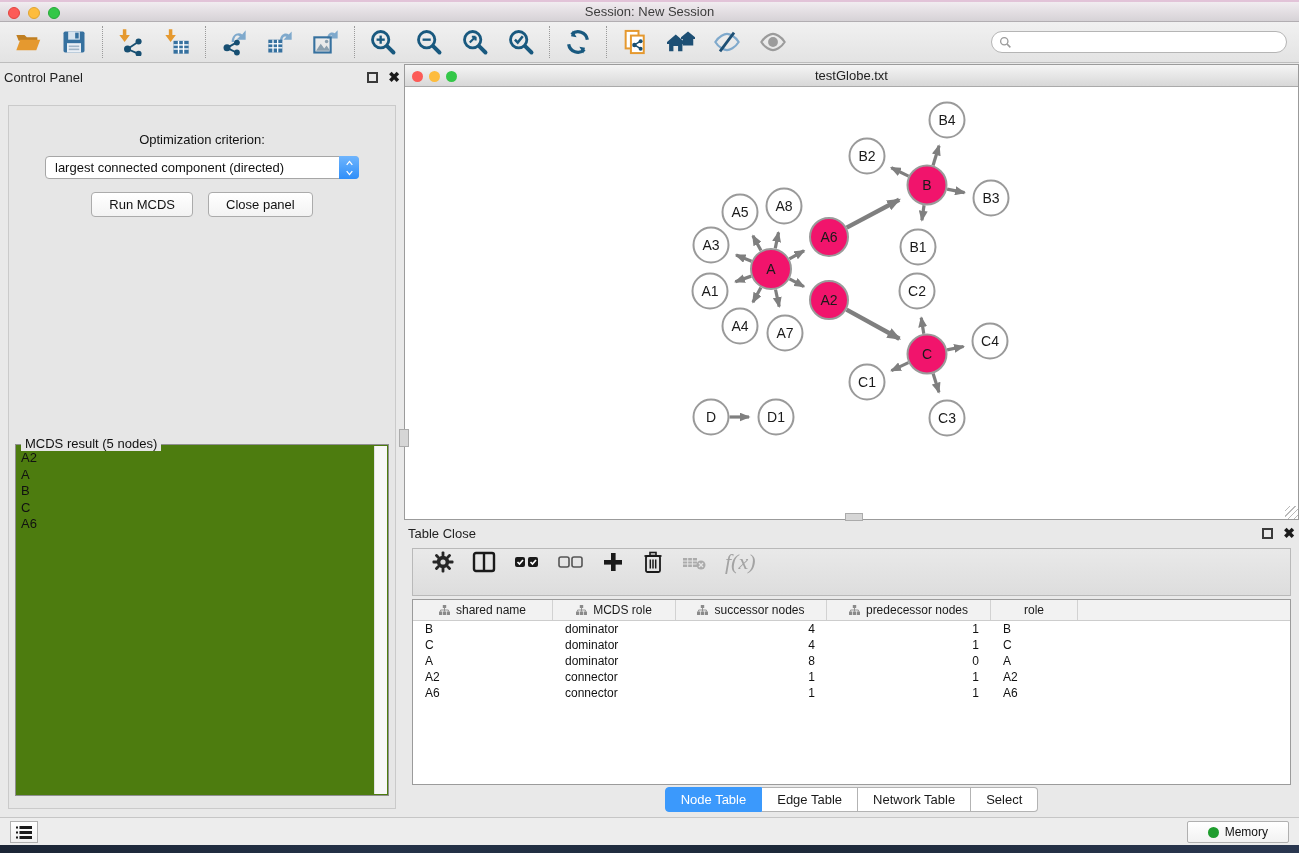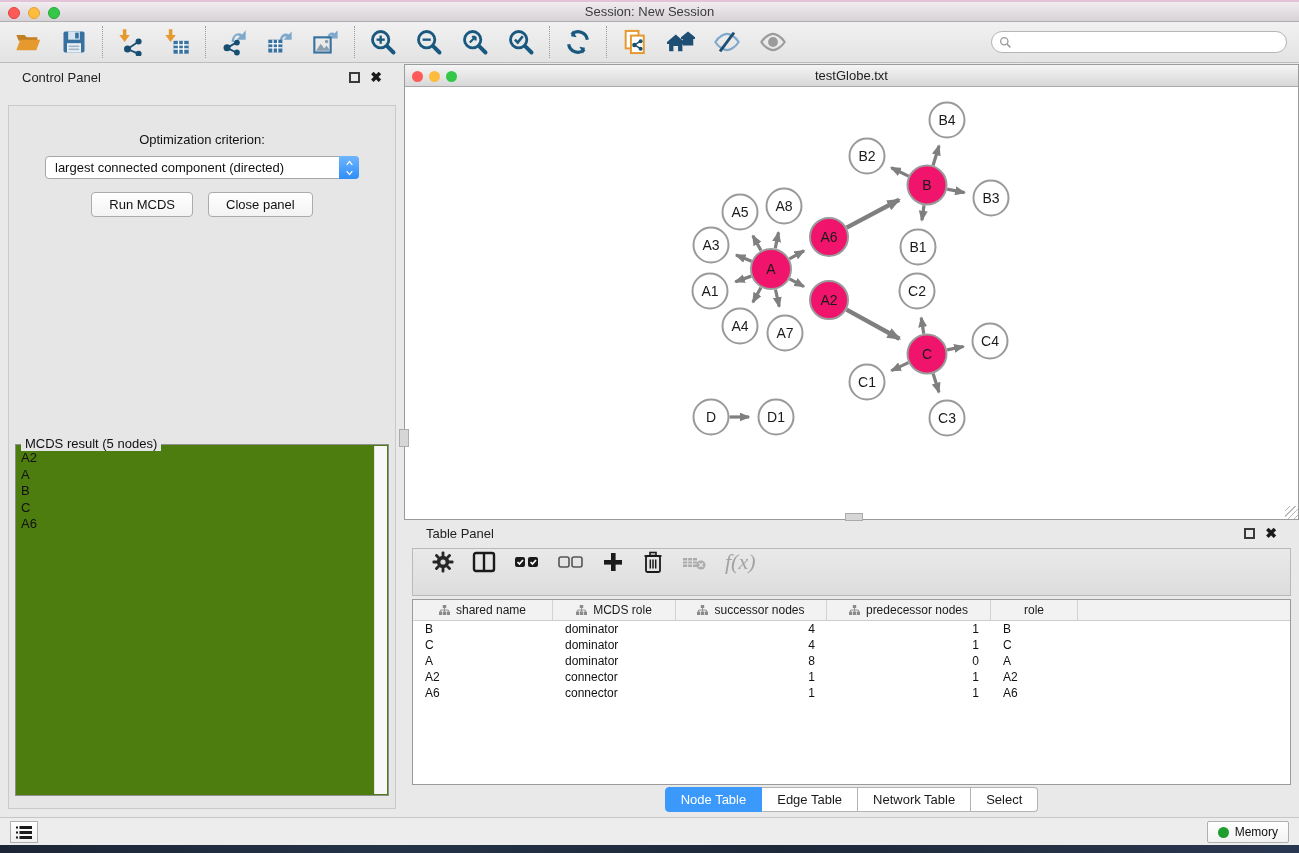--- a/index.html
+++ b/index.html
@@ -25,21 +25,21 @@
   .tgroup { display:flex; align-items:center; gap:18px; padding:0 14px; }
   .tgroup:first-child{ padding-left:2px; }
   .tsep { width:0; height:32px; border-left:1px dotted #9a9a9a; }
   .ticon { width:28px; height:28px; display:block; cursor:pointer; }
   .search-box { margin-left:auto; width:296px; height:22px; background:#fff; border:1px solid #b5b5b5;
     border-radius:12px; display:flex; align-items:center; padding:0 7px; gap:5px; }
   .search-box input { border:none; outline:none; flex:1; font-size:12px; font-family:"Liberation Sans",sans-serif; background:transparent; }
 
   
   .control-panel { position:absolute; left:0; top:64px; width:404px; height:753px; }
-  .panel-head { height:26px; display:flex; align-items:center; padding:0 22px; }
+  .panel-head { height:26px; display:flex; align-items:center; padding:0 4px; }
   .panel-title { font-size:13px; color:#222; }
   .panel-ctrls { margin-left:auto; display:flex; gap:10px; align-items:center; }
   .pc-float { width:11px; height:11px; border:2px solid #3a3a3a; background:transparent; cursor:pointer; }
   .pc-close { font-size:14px; font-weight:bold; color:#1a1a1a; line-height:11px; cursor:pointer; }
   .cp-tabs { display:flex; justify-content:center; margin-top:4px; position:relative; z-index:2; }
   .seg { font-size:13px; padding:4px 15px; background:#fff; border:1px solid #b3b3b3; border-left:none; color:#1a1a1a; cursor:pointer; }
   .seg:first-child { border-left:1px solid #b3b3b3; border-radius:4px 0 0 4px; }
   .seg:last-child { border-radius:0 4px 4px 0; }
   .seg.active { background:#3b99fc; border-color:#3b99fc; color:#fff; }
   .cp-content { position:absolute; left:8px; right:8px; top:41px; bottom:8px; border:1px solid #cacaca; background:#e6e6e6; }
@@ -85,21 +85,21 @@
   .tb-row { display:flex; height:16px; align-items:center; cursor:default; }
   .tb-cell { font-size:12px; color:#111; padding:0 12px; white-space:nowrap; overflow:hidden; }
   .tb-cell.num { text-align:right; }
   .tp-tabs { position:absolute; left:0; right:0; bottom:5px; display:flex; justify-content:center; }
 
   
   .statusbar { position:absolute; left:0; top:817px; width:1299px; height:28px; background:#ededed; border-top:1px solid #c6c6c6; }
   .list-btn { position:absolute; left:10px; top:3px; width:28px; height:22px; background:linear-gradient(#fff,#f0f0f0);
     border:1px solid #b0b0b0; display:flex; align-items:center; justify-content:center; cursor:pointer; }
   .mem-btn { position:absolute; right:10px; top:3px; height:22px; background:linear-gradient(#fff,#f2f2f2);
-    border:1px solid #b0b0b0; border-radius:2px; display:flex; align-items:center; gap:6px; padding:0 10px; cursor:pointer; }
+    border:1px solid #b0b0b0; border-radius:2px; display:flex; align-items:center; gap:6px; padding:0 20px; cursor:pointer; }
   .mem-dot { width:11px; height:11px; border-radius:50%; background:#1f9d2e; }
   .mem-text { font-size:12px; color:#111; }
 </style>
 </head>
 <body>
 
 <div class="app">
 
   <div class="titlebar">
     <div class="lights">
@@ -409,21 +409,21 @@
             <circle cx="371" cy="330" r="17.5" fill="#ffffff" stroke="#9a9a9a" stroke-width="2"></circle>
             <text x="371" y="335" text-anchor="middle" font-size="14" fill="#1a1a1a" font-family="&quot;Liberation Sans&quot;, sans-serif">D1</text>
           </g>
         </svg>
       <div class="nf-resize"></div>
     </div>
   </div>
 
   <div class="table-panel">
     <div class="panel-head">
-      <span class="panel-title">Table Panel</span>
+      <span class="panel-title">Table Close</span>
       <span class="panel-ctrls">
         <span class="pc-float"></span>
         <span class="pc-close">✖</span>
       </span>
     </div>
     <div class="tp-toolbar">
       <svg class="tp-icon" width="24" height="24" viewBox="0 0 24 24">
         <g fill="#262626">
           <circle cx="12" cy="12" r="6.2"></circle>
           <g>

